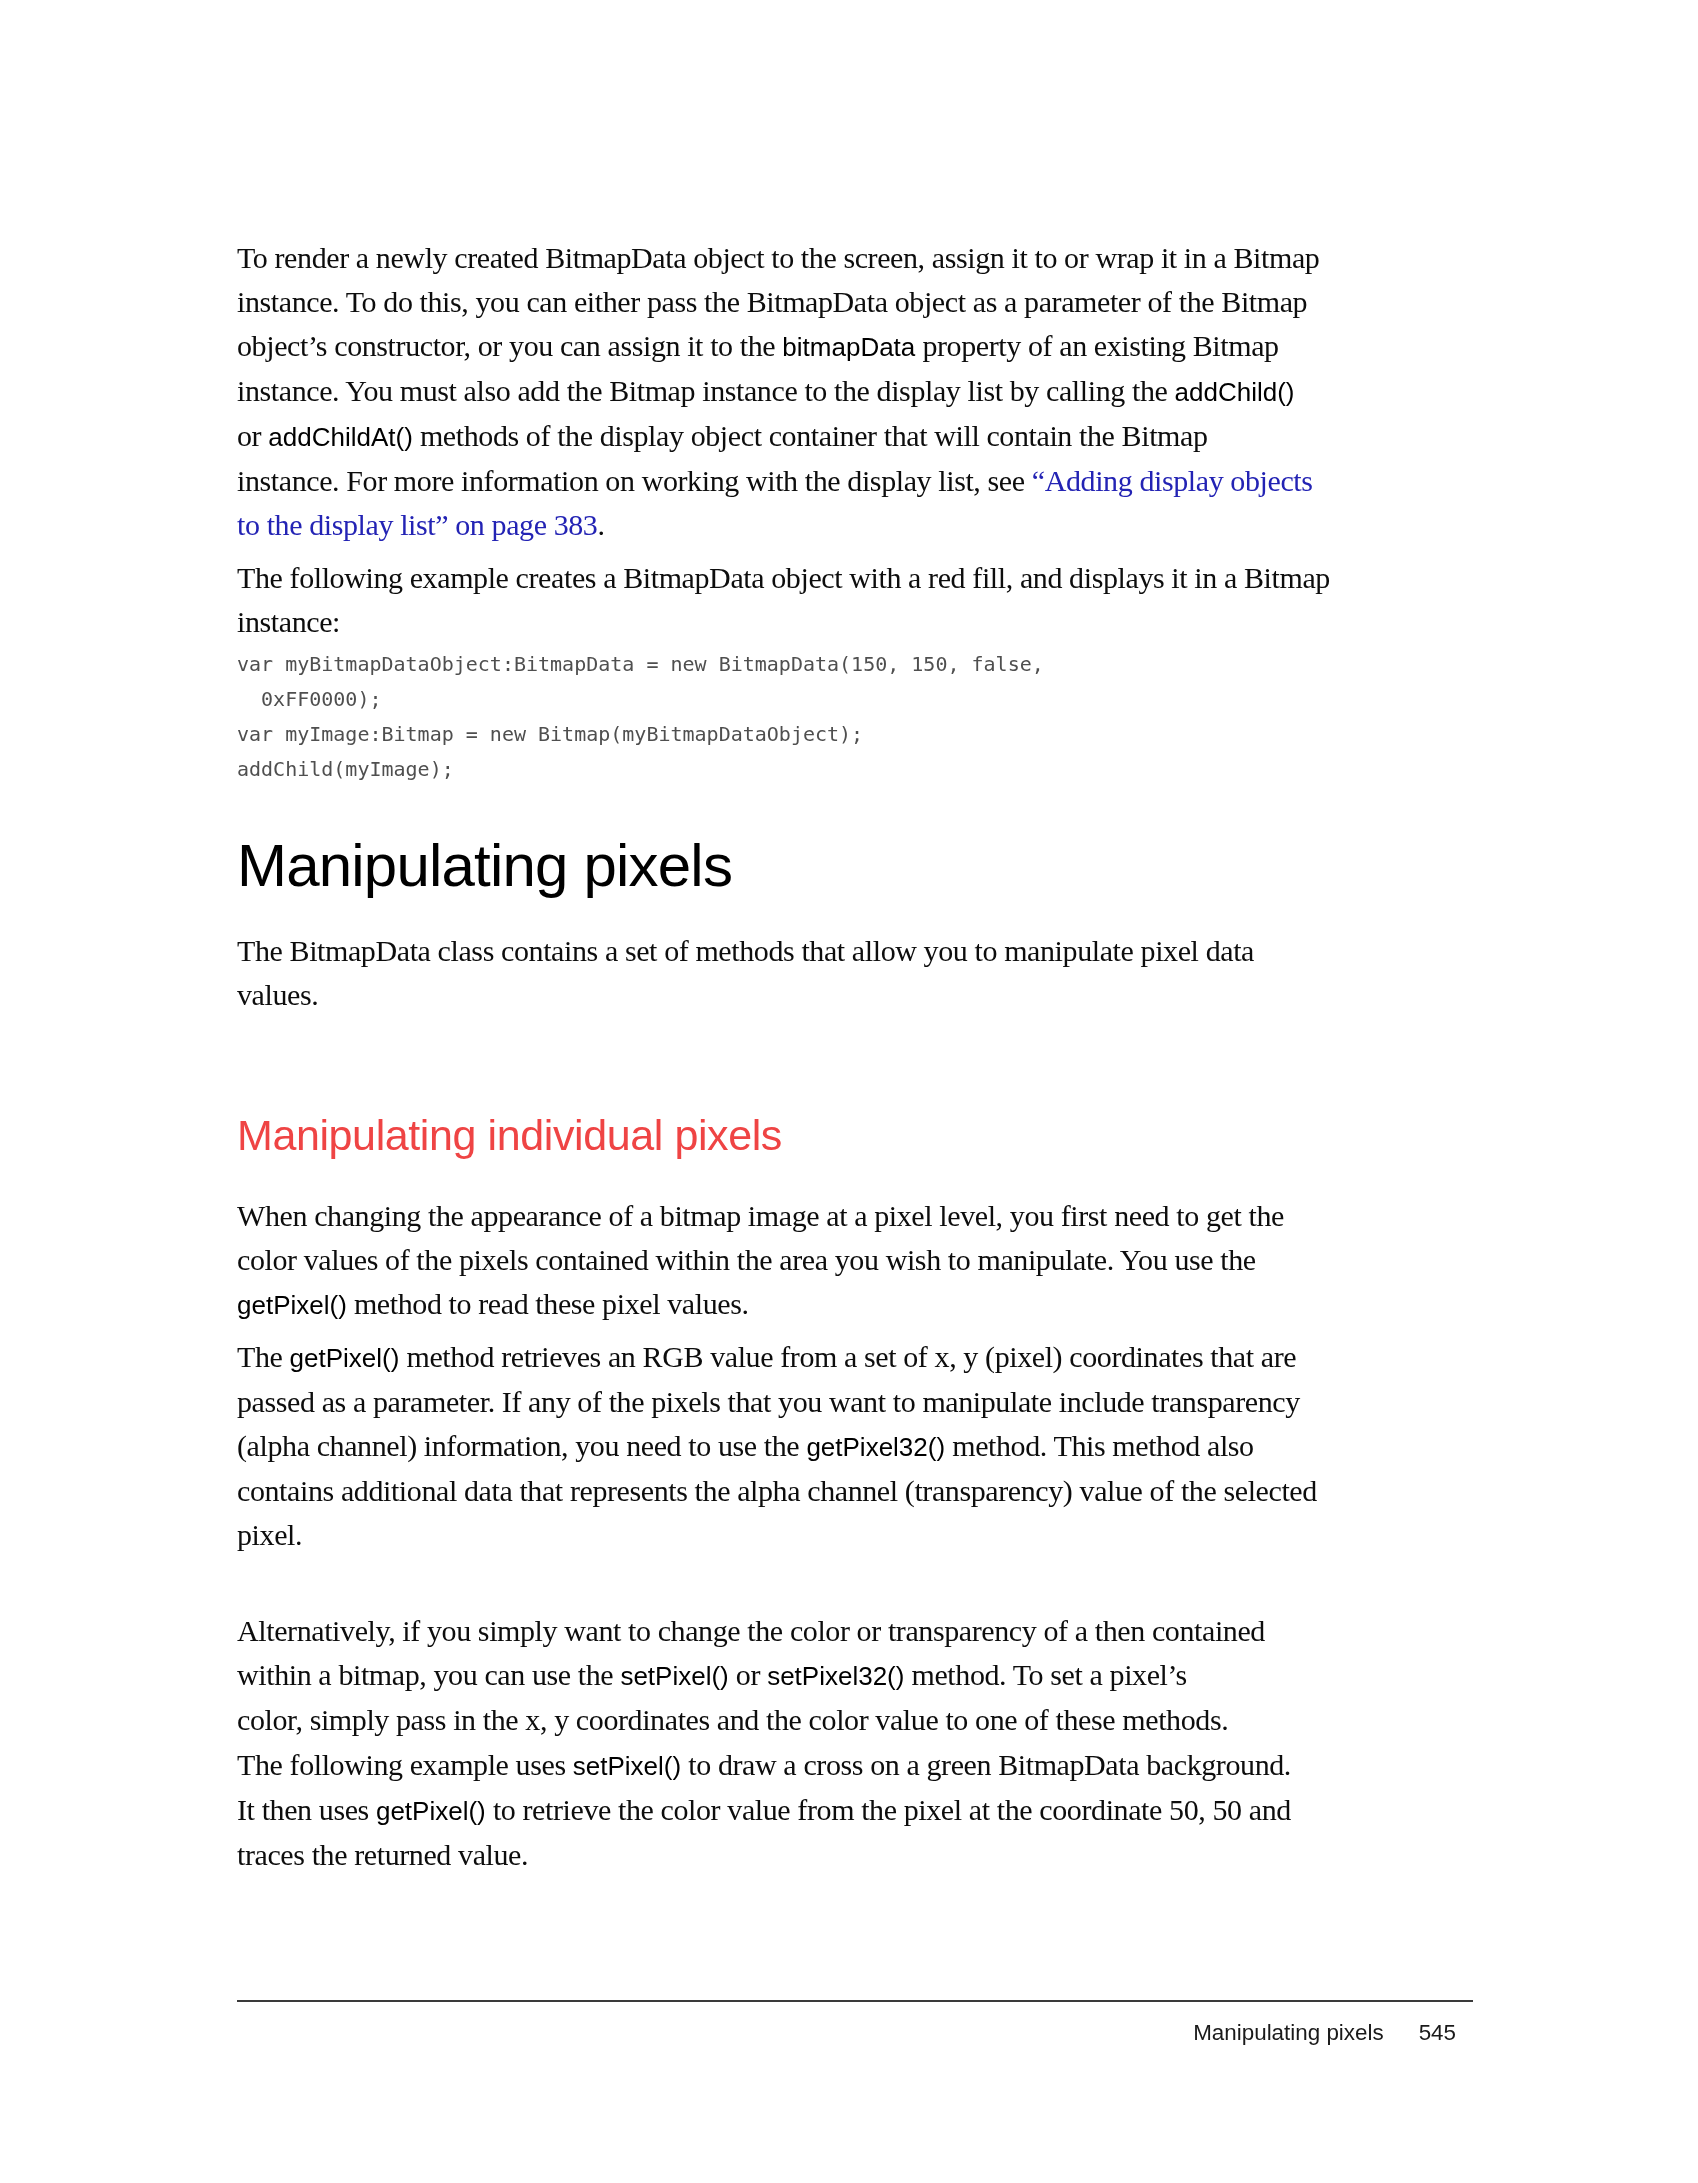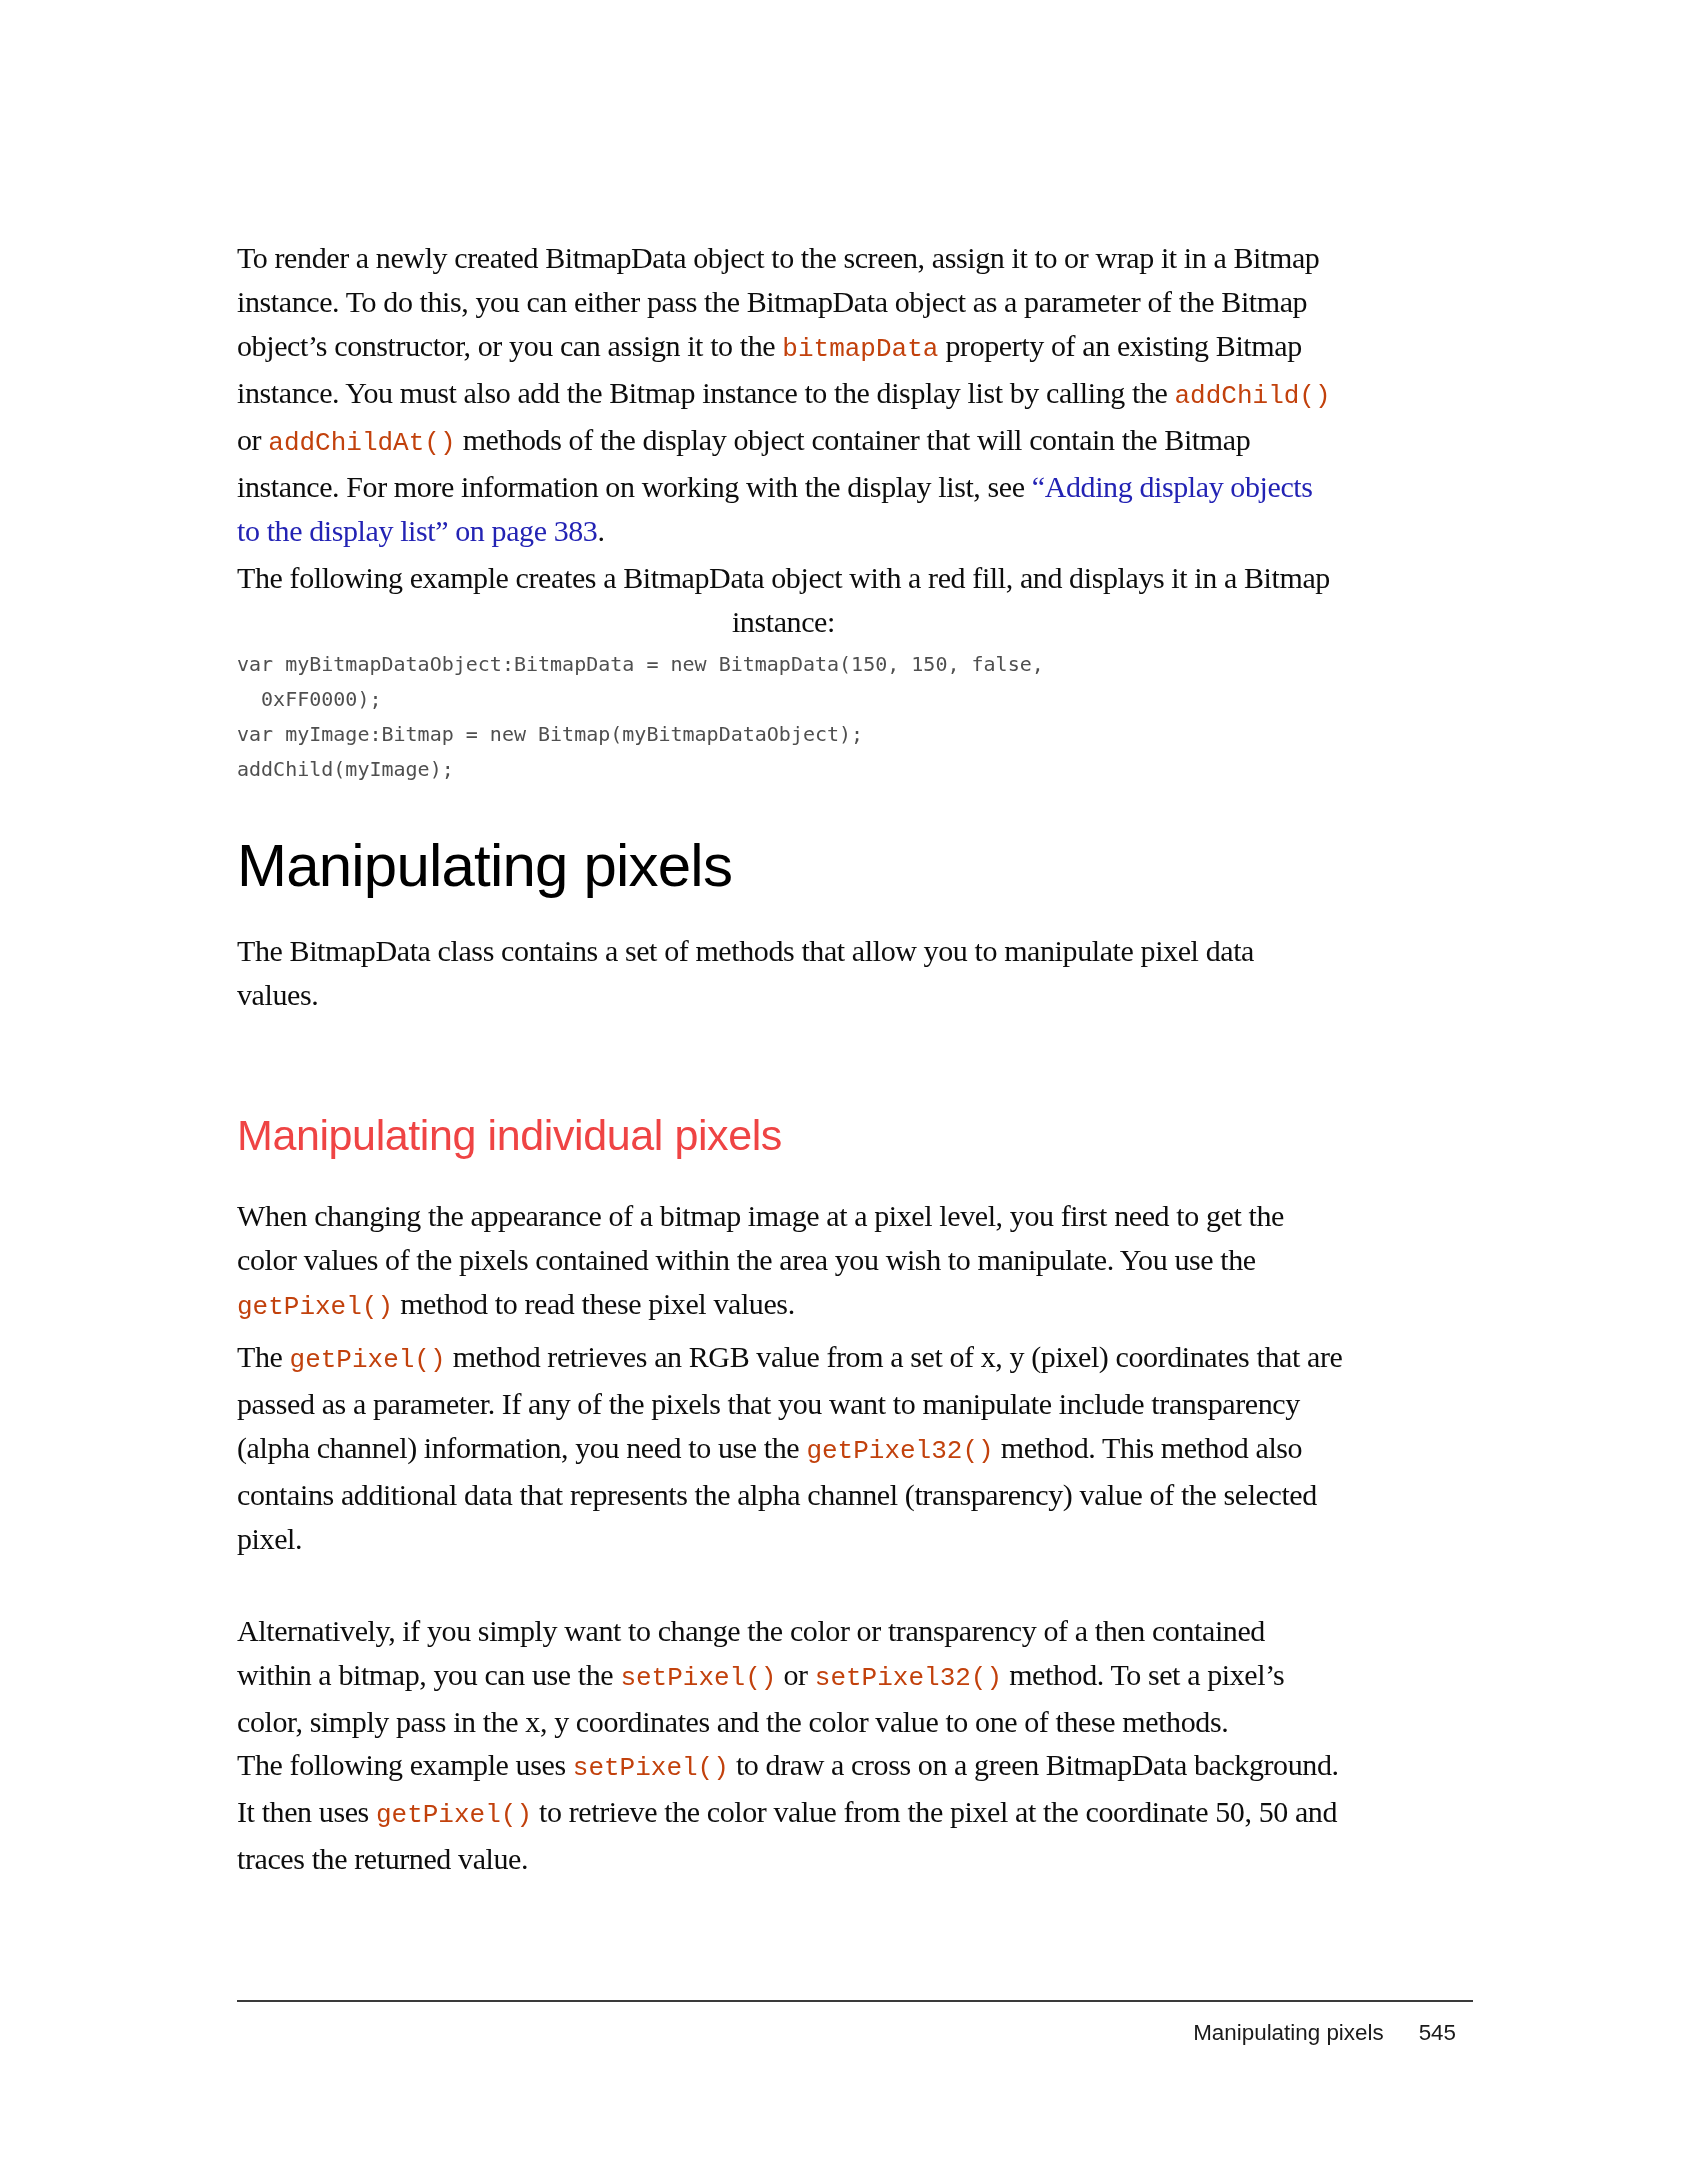--- a/index.html
+++ b/index.html
@@ -17,24 +17,24 @@
   }
   .para .line {
     font-family: "Liberation Serif", serif;
     font-size: 30px;
     line-height: 44px;
     letter-spacing: -0.4px;
     color: #0d0d0d;
   }
   .seg-body { color: #0d0d0d; }
   .seg-code {
-    font-family: Liberation Mono, monospace;
+    font-family: Liberation Sans, sans-serif;
     font-size: 26px;
     letter-spacing: 0;
-    color: #c2410c;
+    color: #000000;
   }
   .seg-link {
     color: #2323b4;
     cursor: pointer;
   }
   .code .line {
     font-family: "DejaVu Sans Mono", monospace;
     font-size: 20px;
     line-height: 35px;
     color: #4f4f4f;
@@ -91,21 +91,21 @@
   <div>
       <div class="block para" style="top: 236px;">
         <div class="line"><span class="seg-body">To render a newly created BitmapData object to the screen, assign it to or wrap it in a Bitmap</span></div>
         <div class="line"><span class="seg-body">instance. To do this, you can either pass the BitmapData object as a parameter of the Bitmap</span></div>
         <div class="line"><span class="seg-body">object’s constructor, or you can assign it to the </span><span class="seg-code">bitmapData</span><span class="seg-body"> property of an existing Bitmap</span></div>
         <div class="line"><span class="seg-body">instance. You must also add the Bitmap instance to the display list by calling the </span><span class="seg-code">addChild()</span></div>
         <div class="line"><span class="seg-body">or </span><span class="seg-code">addChildAt()</span><span class="seg-body"> methods of the display object container that will contain the Bitmap</span></div>
         <div class="line"><span class="seg-body">instance. For more information on working with the display list, see </span><span class="seg-link">“Adding display objects</span></div>
         <div class="line"><span class="seg-link">to the display list” on page 383</span><span class="seg-body">.</span></div>
       </div>
-      <div class="block para" style="top: 556px; text-align: center;">
+      <div class="block para" style="top: 556px;">
         <div class="line"><span class="seg-body">The following example creates a BitmapData object with a red fill, and displays it in a Bitmap</span></div>
         <div class="line"><span class="seg-body">instance:</span></div>
       </div>
       <div class="block code" style="top: 647px;">
         <div class="line">var myBitmapDataObject:BitmapData = new BitmapData(150, 150, false,</div>
         <div class="line">  0xFF0000);</div>
         <div class="line">var myImage:Bitmap = new Bitmap(myBitmapDataObject);</div>
         <div class="line">addChild(myImage);</div>
       </div>
       <div class="block para" style="top: 929px;">

